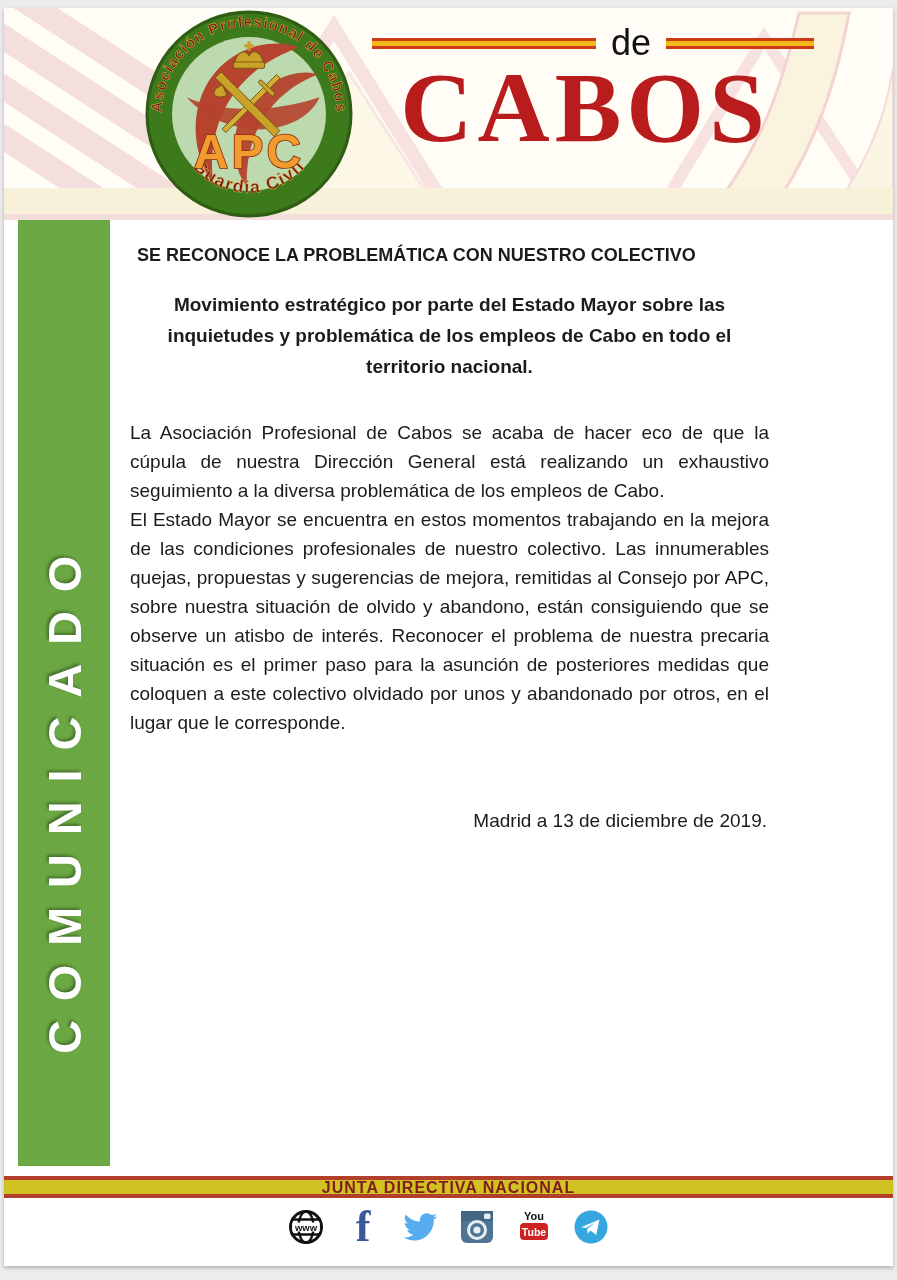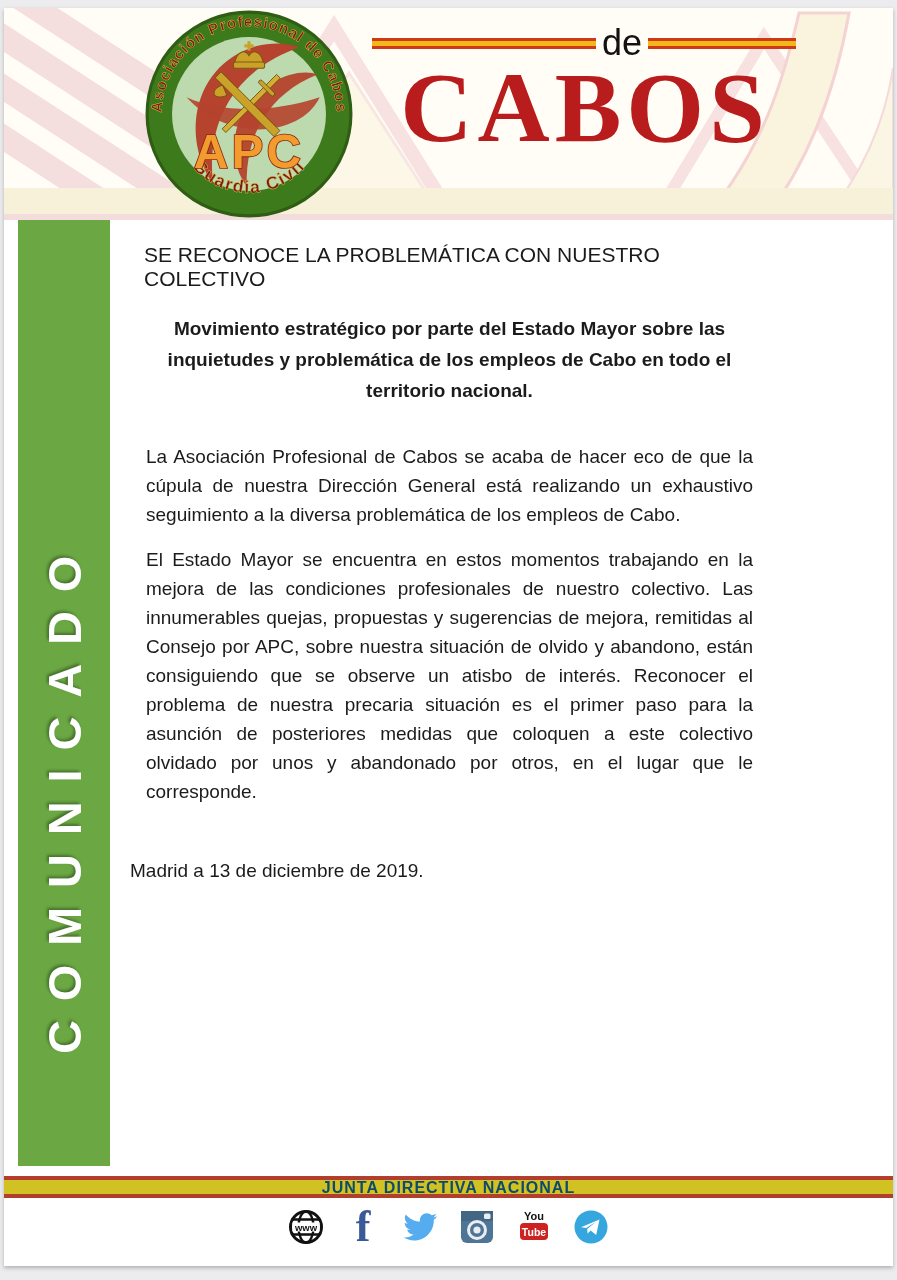--- a/index.html
+++ b/index.html
@@ -27,21 +27,21 @@
   .header .pink-line{
     position:absolute;left:0;bottom:0;width:100%;height:6px;
     background:#f2dcdc;
   }
   .logo{position:absolute;left:141px;top:2px;width:208px;height:208px;}
   .titleblock{
     position:absolute;left:346px;top:10px;width:470px;text-align:center;
     color:#121212;
   }
   .title1{font-size:40px;font-weight:normal;letter-spacing:0px;line-height:56px;}
-  .de-row{display:flex;align-items:center;margin-top:8px;height:34px;}
+  .de-row{display:flex;align-items:center;margin-top:8px;height:34px;gap:9px;}
   .flagline{height:11px;display:flex;flex-direction:column;}
   .flagline .r{height:3px;background:#ce3a17;}
   .flagline .y{height:5px;background:#f2b719;}
   .flagline.left{width:224px;margin-left:22px;}
   .flagline.right{width:148px;}
   .de-word{font-size:36px;padding:0 6px;line-height:34px;}
   .title3{
     font-family:"Liberation Serif",serif;font-weight:bold;
     font-size:100px;line-height:92px;letter-spacing:5px;margin-top:2px;
     color:#b91c1c;
@@ -58,40 +58,40 @@
     color:#ffffff;font-weight:bold;font-size:47px;letter-spacing:0.40em;
     margin-top:205px;
     text-shadow:2px -2px 3px rgba(40,70,25,.55);
     white-space:nowrap;
   }
   .content{
     position:absolute;left:126px;top:0;width:639px;
     color:#1b1b1b;font-size:19px;line-height:29px;
   }
   .content .doc-heading{
-    font-size:21px;font-weight:normal;margin:23px 0 0 14px;line-height:24px;
+    font-size:18px;font-weight:bold;margin:23px 0 0 7px;line-height:24px;
   }
   .content .doc-subheading{
     font-size:19px;font-weight:bold;line-height:31px;margin:22px 0 0 0;
     text-align:center;
   }
-  .content p{margin:16px;text-align:justify;}
+  .content p{margin:0;text-align:justify;}
   .content .p-first{margin-top:36px;}
   .content .p-gap{margin-top:29px;}
   .content .date-line{
-    margin-top:50px;text-align:left;padding-right:2px;
+    margin-top:69px;text-align:right;padding-right:2px;
   }
   
   .flag-band{
     position:absolute;left:0;top:1168px;width:889px;height:14px;
     background:#d2c122;border-top:4px solid #b23f2b;border-bottom:4px solid #b23f2b;
     text-align:center;
   }
   .flag-band span{
-    display:inline-block;font-size:16px;font-weight:bold;color:#0c4a6e;
+    display:inline-block;font-size:16px;font-weight:bold;color:#7f1d1d;
     letter-spacing:1px;line-height:14px;position:relative;top:-1px;
   }
   .social-row{
     position:absolute;left:0;top:1196px;width:889px;height:46px;
     display:flex;align-items:center;justify-content:center;gap:21px;
   }
   .social-row .sicon{display:inline-flex;width:36px;height:36px;align-items:center;justify-content:center;}
   .fb-f{font-family:"Liberation Serif",serif;font-weight:bold;font-size:44px;color:#3b5998;line-height:36px;}
 </style>
 </head>

